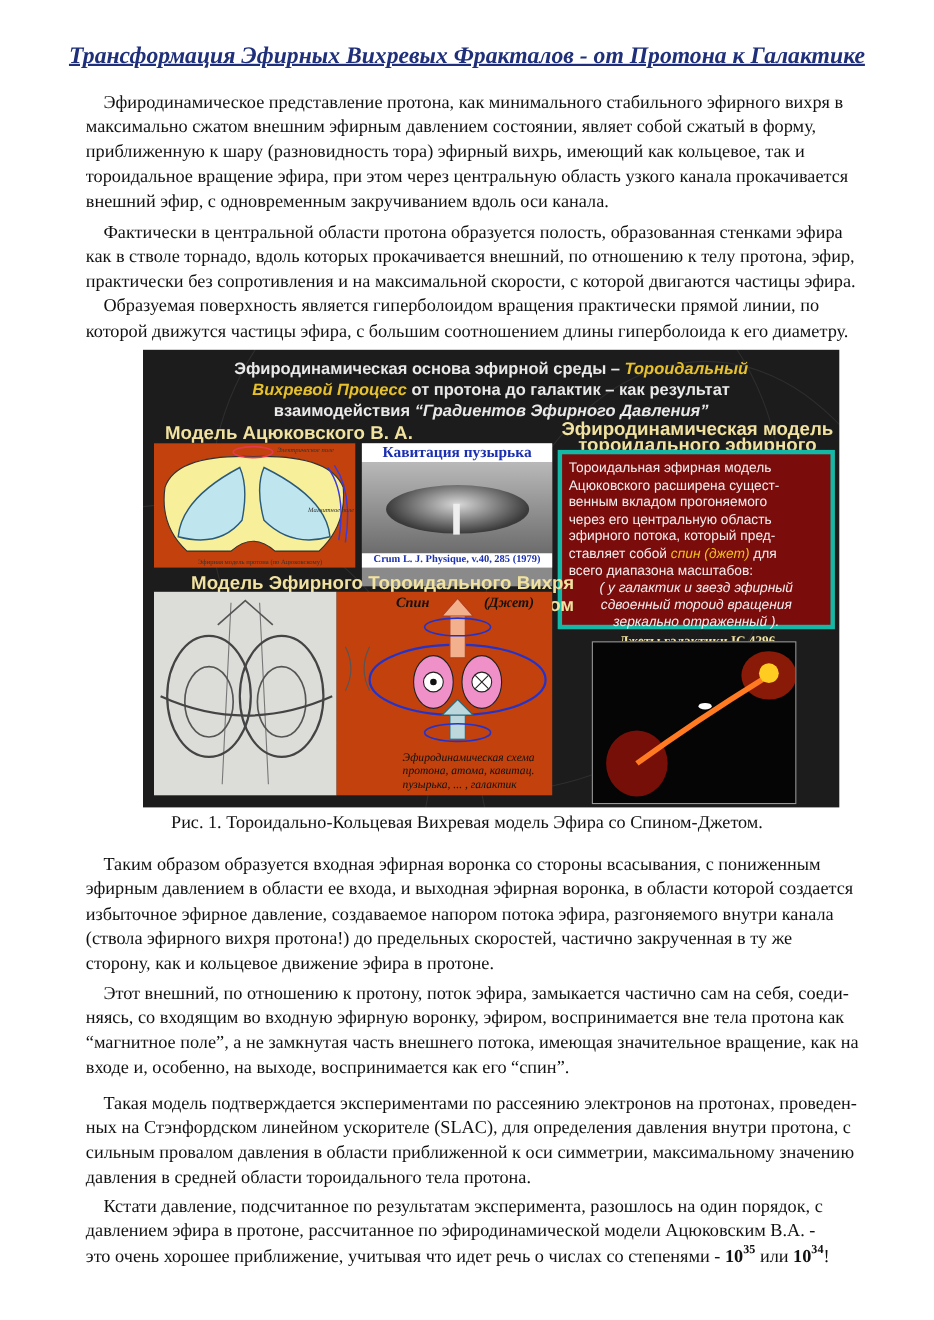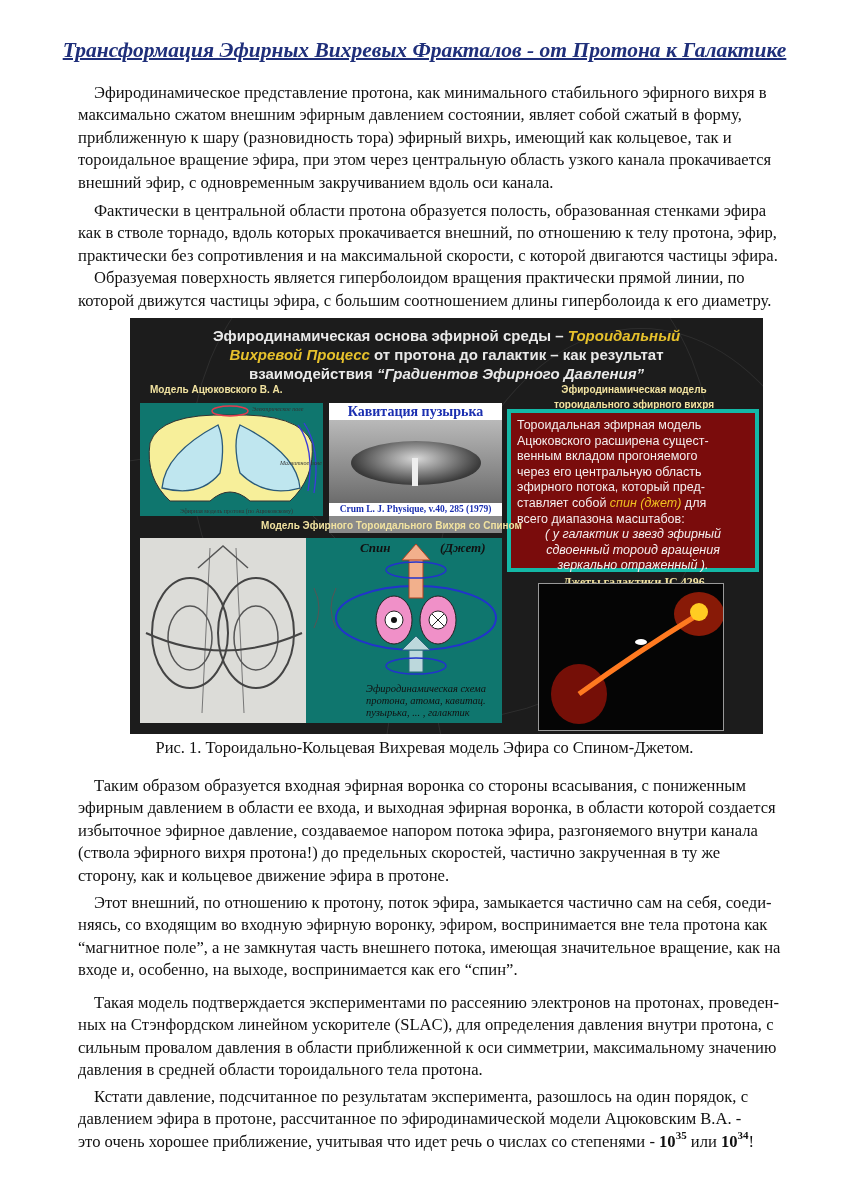--- a/index.html
+++ b/index.html
@@ -14,22 +14,22 @@
   b.pw { font-weight:bold; }
 
   
   .figure { position:absolute; left:130px; top:318px; width:633px; height:416px;
             background:#1c1c1c; overflow:hidden; }
   .figure .swirl { position:absolute; border-radius:50%; border:1px solid rgba(255,255,255,0.08); }
   .fig-head { position:absolute; left:0; top:8px; width:633px; text-align:center;
               font-family:"Liberation Sans", sans-serif; font-weight:bold; font-size:15px; line-height:19px; color:#e9e9e9; }
   .fig-head .y { color:#e6c12c; font-style:italic; }
   .fig-head .it { font-style:italic; }
-  .lbl { position:absolute; font-family:"Liberation Sans", sans-serif; font-weight:bold; color:#f1e2a0; font-size:10px; }
-  .panel { position:absolute; background:#0f766e; }
+  .lbl { position:absolute; font-family:"Liberation Sans", sans-serif; font-weight:bold; color:#f1e2a0; font-size:17px; }
+  .panel { position:absolute; background:#c2410c; }
   .redbox { position:absolute; left:377px; top:91px; width:252px; height:163px; background:#7a0c0c;
             border:4px solid #14b8a6; box-sizing:border-box; padding:5px 6px;
             font-family:"Liberation Sans", sans-serif; font-size:12.5px; line-height:15.6px; color:#f4eeee; }
   .redbox .y { color:#f0c020; font-style:italic; }
   .redbox .c { text-align:center; font-style:italic; display:block; }
   .galaxy { position:absolute; left:408px; top:265px; width:184px; height:146px; background:#050505; border:1px solid #999; overflow:hidden; }
   .caption { position:absolute; left:0; top:738px; width:849px; text-align:center; font-size:16.5px; }
 </style>
 </head>
 <body>

